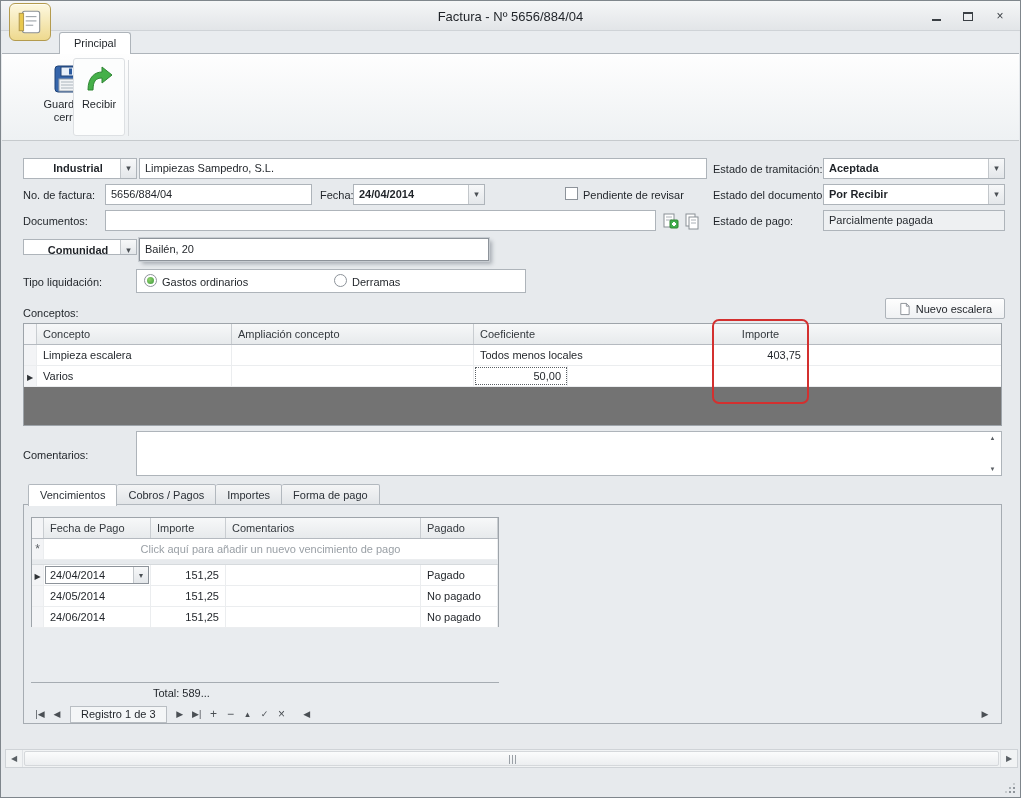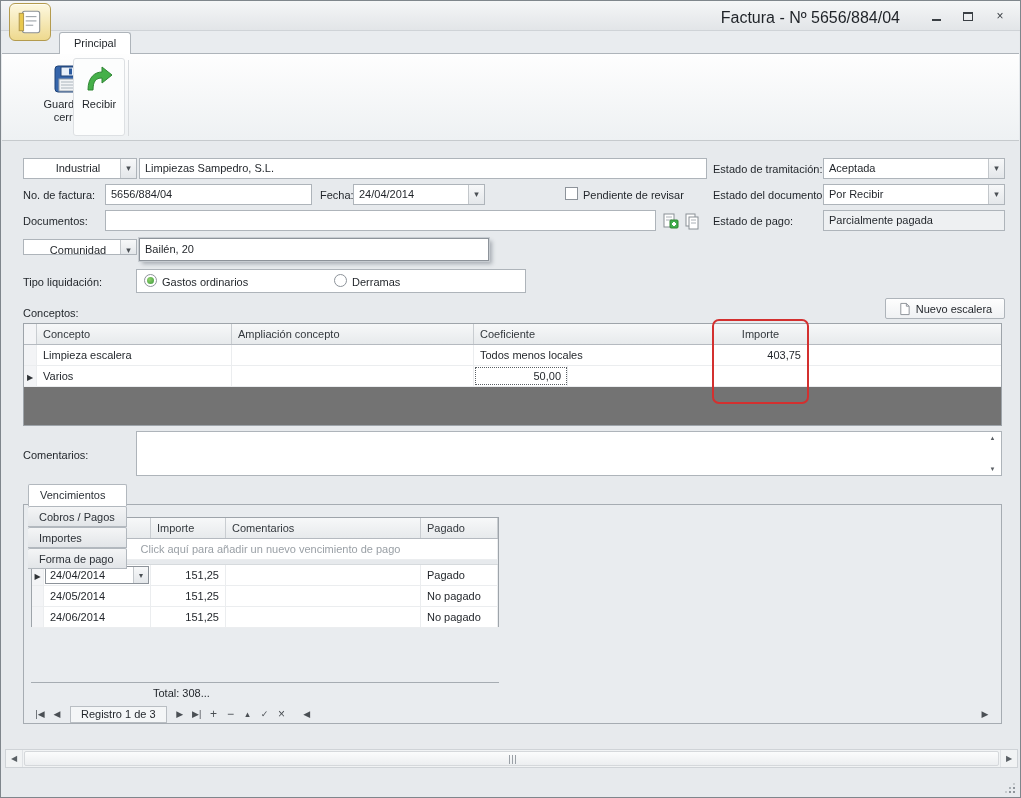--- a/index.html
+++ b/index.html
@@ -1,38 +1,38 @@
 <!DOCTYPE html>
 <html><head>
 <meta charset="utf-8">
 <style>
   *{margin:0;padding:0;box-sizing:border-box;}
   body{margin:0;background:#9aa0a6;font-family:"Liberation Sans","DejaVu Sans",sans-serif;}
   .window{position:relative;width:1021px;height:798px;background:#e7eaed;border:1px solid #7f868c;font-size:11px;color:#1f2328;overflow:hidden;}
   .titlebar{position:absolute;left:0;top:0;right:0;height:30px;background:linear-gradient(#f5f6f7,#e2e5e8);border-bottom:1px solid #cfd3d7;}
-  .title{position:absolute;left:120px;right:120px;top:8px;text-align:right;font-size:16px;color:#1f2328;white-space:nowrap;}
+  .title{position:absolute;left:120px;right:120px;top:8px;text-align:center;font-size:13px;color:#1f2328;white-space:nowrap;}
   .win-controls{position:absolute;right:10px;top:7px;display:flex;gap:12px;}
   .win-btn{width:20px;height:16px;display:flex;align-items:center;justify-content:center;color:#3a3f44;font-size:12px;}
   .glyph-min{display:inline-block;width:9px;height:0;border-bottom:2px solid #3a3f44;margin-top:7px;}
   .glyph-max{display:inline-block;width:10px;height:9px;border:1px solid #3a3f44;border-top-width:2px;}
   .tabstrip-bg{position:absolute;left:1px;top:30px;right:1px;height:22px;background:#e9ecef;}
   .app-icon{position:absolute;left:8px;top:2px;width:42px;height:38px;border:1px solid #b49b4e;border-radius:6px;background:linear-gradient(#fdf8e0,#eed98e);display:flex;align-items:center;justify-content:center;box-shadow:inset 0 1px 0 #fffdf2;z-index:20;}
   .ribbon-tab{position:absolute;left:58px;top:31px;height:22px;padding:4px 14px 0;background:#fff;border:1px solid #aeb4ba;border-bottom:none;border-radius:3px 3px 0 0;z-index:5;}
   .ribbon-panel{position:absolute;left:1px;top:52px;right:1px;height:88px;background:linear-gradient(#fefefe,#eef1f3);border-top:1px solid #aeb4ba;border-bottom:1px solid #c6cacd;}
   .big-btn{position:absolute;top:4px;width:52px;height:78px;border:1px solid transparent;border-radius:3px;text-align:center;padding-top:4px;}
   .big-btn.bordered{border-color:#dde0e3;background:#fcfdfd;}
   .icon32{display:inline-block;width:32px;height:32px;}
   .big-btn-label{display:block;margin-top:1px;line-height:13px;font-size:11px;color:#1f2328;}
   .ribbon-sep{position:absolute;left:126px;top:6px;width:1px;height:76px;background:#d8dbde;}
   .lbl{position:absolute;white-space:nowrap;font-size:11px;color:#1f2328;line-height:14px;}
   .field{position:absolute;height:21px;background:#fff;border:1px solid #aeb4ba;line-height:19px;padding:0 5px;white-space:nowrap;overflow:hidden;}
   .field.readonly{background:#eef0f2;}
   .field.shadowed{border:1px solid #8d939a;box-shadow:0 0 0 1px #c7ccd1,3px 3px 4px rgba(90,100,110,.45);height:23px;line-height:21px;}
   .combo{position:absolute;height:21px;background:#fff;border:1px solid #aeb4ba;}
-  .combo-text{position:absolute;left:5px;right:9px;top:0;line-height:19px;white-space:nowrap;overflow:hidden;}
+  .combo-text{position:absolute;left:5px;right:9px;top:0;line-height:19px;white-space:nowrap;overflow:hidden;font-weight:bold;}
   .combo-text.centered{text-align:center;}
   .combo-btn{position:absolute;right:0;top:0;bottom:0;width:16px;background:linear-gradient(#f7f8f9,#e4e7ea);border-left:1px solid #c3c7cb;color:#4a4f54;font-size:9px;text-align:center;line-height:19px;}
   .icon-btn{position:absolute;width:21px;height:21px;display:flex;align-items:center;justify-content:center;}
   .checkbox{position:absolute;width:13px;height:13px;background:#fff;border:1px solid #8d939a;}
   .radio{position:absolute;width:13px;height:13px;border-radius:50%;background:#fff;border:1px solid #8d939a;}
   .radio.checked::after{content:"";position:absolute;left:2px;top:2px;width:7px;height:7px;border-radius:50%;background:radial-gradient(circle at 35% 35%,#8fd06a,#3f9b3f);}
   .groupbox{position:absolute;background:#fff;border:1px solid #aeb4ba;}
   .btn{position:absolute;height:21px;background:linear-gradient(#fefefe,#eff1f3);border:1px solid #aeb4ba;border-radius:2px;display:flex;align-items:center;justify-content:center;gap:5px;}
   .grid{position:absolute;background:#737373;border:1px solid #9ea4aa;}
   .grid-header{display:flex;height:21px;background:linear-gradient(#f7f8f9,#e7eaec);border-bottom:1px solid #b5bac0;}
@@ -229,21 +229,21 @@
   </div>
   <div class="annotation" style="left:711px;top:318px;width:97px;height:85px;"></div>
 
   <div class="lbl" style="left:22px;top:447px;">Comentarios:</div>
   <div class="comments" style="left:135px;top:430px;width:866px;height:45px;">
     <span style="position:absolute;left:5px;top:2px;"></span>
     <span class="vs-btn" style="top:1px;">▲</span>
     <span class="vs-btn" style="bottom:1px;">▼</span>
   </div>
 
-  <div class="sub-tabs" style="left:27px;top:483px;flex-direction:column;">
+  <div class="sub-tabs" style="left:27px;top:483px;">
     <div class="sub-tab active">Vencimientos</div>
     <div class="sub-tab">Cobros / Pagos</div>
     <div class="sub-tab">Importes</div>
     <div class="sub-tab">Forma de pago</div>
   </div>
   <div class="tab-panel" style="left:22px;top:503px;width:979px;height:220px;"></div>
 
   <div class="grid" style="left:30px;top:516px;width:468px;height:110px;">
     <div class="grid-header">
       <div class="cell ind" style="width:12px;"></div>
@@ -279,21 +279,21 @@
     <div class="grid-row">
       <div class="cell ind" style="width:12px;"></div>
       <div class="cell" style="width:107px;">24/06/2014</div>
       <div class="cell num" style="width:75px;">151,25</div>
       <div class="cell" style="width:195px;"></div>
       <div class="cell" style="width:77px;">No pagado</div>
     </div>
   </div>
 
   <div class="venc-footer" style="left:30px;top:681px;width:468px;">
-    <div class="total-label" style="left:122px;">Total: 308...</div>
+    <div class="total-label" style="left:122px;">Total: 589...</div>
   </div>
 
   <div class="navigator" style="left:32px;top:703px;width:963px;height:20px;">
     <span class="nav-btn">|◀</span>
     <span class="nav-btn">◀</span>
     <span class="nav-record">Registro 1 de 3</span>
     <span class="nav-btn">▶</span>
     <span class="nav-btn">▶|</span>
     <span class="nav-btn" style="font-size:12px;">+</span>
     <span class="nav-btn" style="font-size:12px;">−</span>

